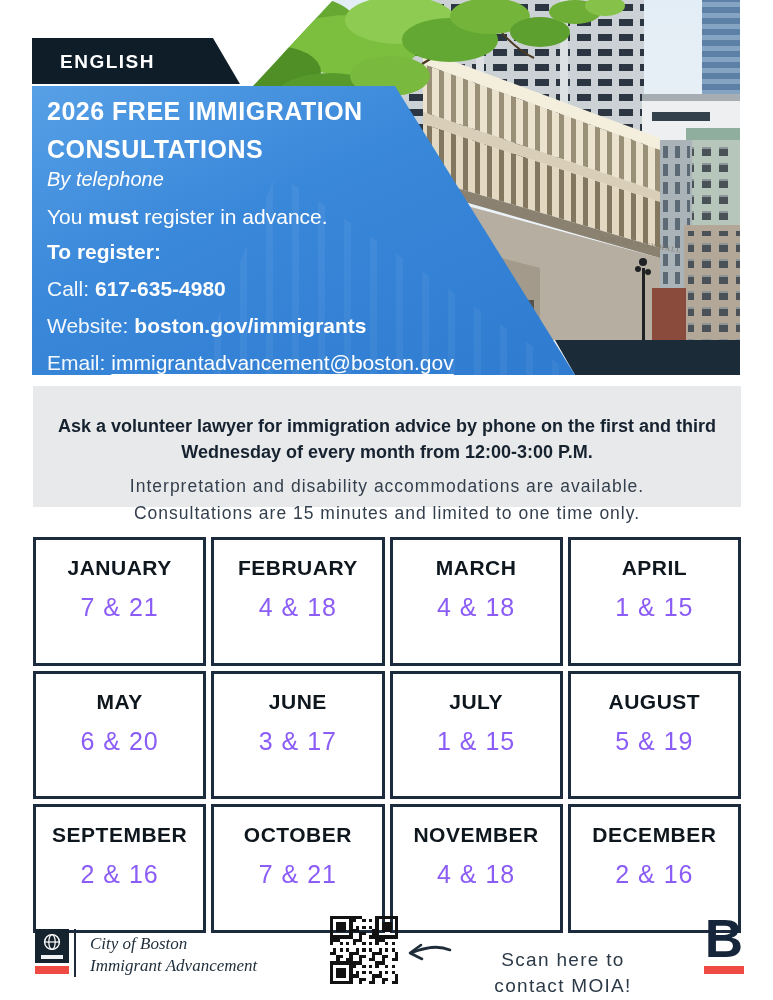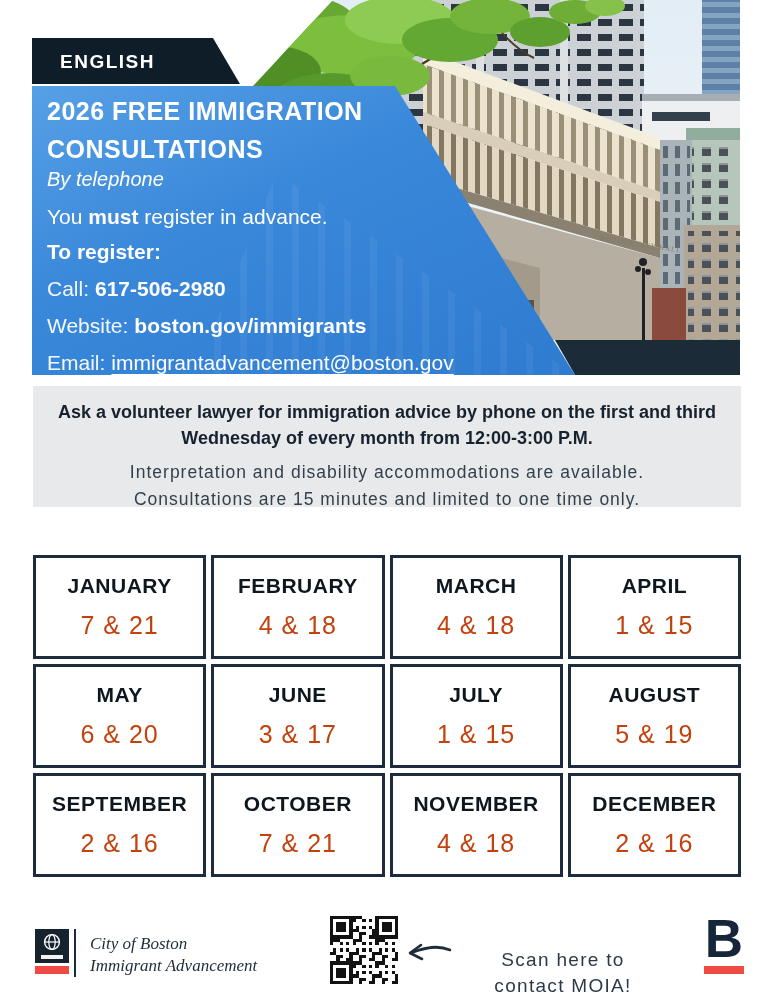--- a/index.html
+++ b/index.html
@@ -34,31 +34,31 @@
   a.email-link{color:#fff;text-decoration:underline;text-underline-offset:4px;margin-left:6px;}
 
   
   .lang{position:absolute;left:32px;top:38px;width:208px;height:46px;background:#0f1d29;
         clip-path:polygon(0 0,87% 0,100% 100%,0 100%);
         color:#fff;font-weight:bold;font-size:19px;letter-spacing:1.5px;
         line-height:47px;padding-left:28px;box-sizing:border-box;z-index:5;}
 
   
   .notice{position:absolute;left:33px;top:386px;width:708px;height:121px;background:#e8e9ea;
-          text-align:center;box-sizing:border-box;padding-top:13px;}
+          text-align:center;box-sizing:border-box;padding-top:27px;}
   .notice .strong{font-size:18px;font-weight:bold;color:#16222f;line-height:26px;
           width:660px;margin:0 auto;}
   .notice .sub{font-size:17.5px;color:#333f4d;letter-spacing:1px;line-height:27px;margin-top:8px;}
 
   
-  .calendar{position:absolute;left:33px;top:555px;width:708px;height:322px;
+  .calendar{position:absolute;left:33px;top:537px;width:708px;height:396px;
             display:grid;grid-template-rows:repeat(3,1fr);grid-template-columns:repeat(4,1fr);gap:5px;}
   .cell{border:3px solid #1c2c3e;background:#fff;text-align:center;box-sizing:border-box;padding-top:16px;}
   .cell .m{font-size:21px;font-weight:bold;letter-spacing:.5px;color:#0e161e;}
-  .cell .d{font-size:25px;letter-spacing:1px;color:#c2410c;margin-top:13px;}
+  .cell .d{font-size:25px;letter-spacing:1px;color:#8b5cf6;margin-top:13px;}
 
   
   .footer{position:absolute;left:0;top:905px;width:630px;height:95px;}
   .seal{position:absolute;left:35px;top:24px;width:34px;}
   .seal-top{height:34px;background:#15232f;position:relative;}
   .seal-top svg{position:absolute;left:7px;top:3px;}
   .seal-bar{position:absolute;left:6px;bottom:4px;width:22px;height:4px;background:#f2f3f4;}
   .seal-red{height:8px;background:#ef4b43;margin-top:3px;}
   .divider{position:absolute;left:74px;top:24px;width:2px;height:48px;background:#1c2b37;}
   .org{position:absolute;left:90px;top:28px;font-family:"Liberation Serif",serif;
@@ -176,21 +176,21 @@
   <div class="navy-strip"></div>
 
   <div class="blue">
     <div class="blue-inner">
       <div class="title">2026 FREE IMMIGRATION</div>
       <div class="title">CONSULTATIONS</div>
       <div class="subtitle">By telephone</div>
       <div class="b-line first"><span>You </span><span class="bold">must</span><span> register in advance.</span></div>
       <div class="b-line bold">To register:</div>
       <div class="contact">
-        <span class="lbl">Call:</span><span class="val">617-506-2980</span>
+        <span class="lbl">Call:</span><span class="val">617-635-4980</span>
       </div>
       <div class="contact">
         <span class="lbl">Website:</span><span class="val">boston.gov/immigrants</span>
       </div>
       <div class="contact">
         <span class="lbl">Email:</span><a href="#" class="email-link">immigrantadvancement@boston.gov</a>
       </div>
     </div>
   </div>
 

